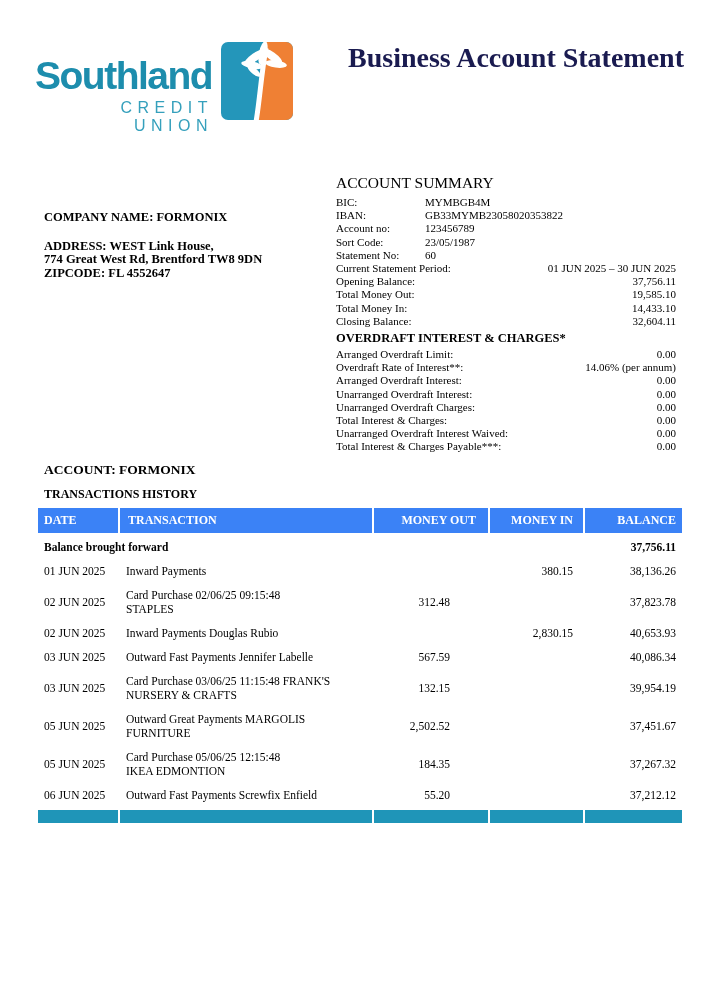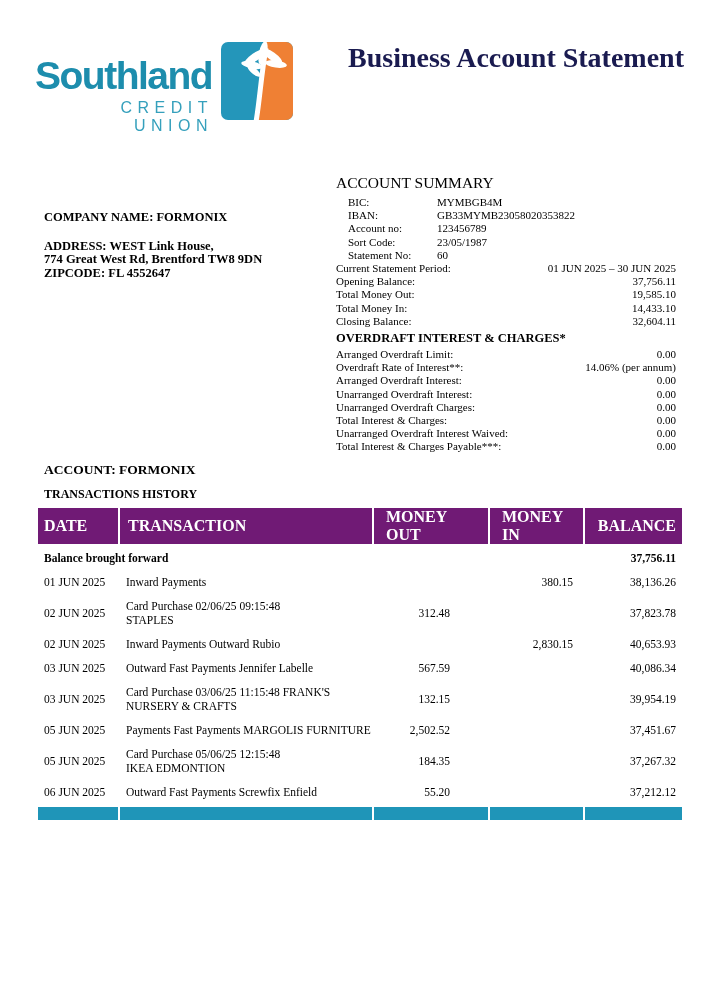--- a/index.html
+++ b/index.html
@@ -27,32 +27,32 @@
 
   
   .company { position:absolute; left:44px; top:211px; font-weight:bold; font-size:12.5px; line-height:13.5px; }
   .company .addr { margin-top:15px; }
 
   
   .summary { position:absolute; left:336px; top:174px; width:340px; }
   .sec-title-lg { font-size:15.5px; font-weight:normal; margin-bottom:4px; }
   .sec-title-sm { font-size:12.5px; font-weight:bold; margin-bottom:2px; }
   .srow { display:flex; font-size:11px; line-height:13.2px; }
-  .srow.vleft .lbl { width:89px; flex:none;margin-left:12px; }
+  .srow.vleft .lbl { width:89px; flex:none; }
   .srow.vright { justify-content:space-between; }
   .overdraft { position:absolute; left:336px; top:331px; width:340px; }
 
   
   .account-title { position:absolute; left:44px; top:462px; font-size:13.5px; font-weight:bold; }
   .history-title { position:absolute; left:44px; top:487px; font-size:12px; font-weight:bold; }
 
   
   .txn-table { position:absolute; left:38px; top:508px; width:644px; }
   .thead, .trow, .tfoot-bar { display:grid; grid-template-columns:80px 254px 116px 95px 99px; }
-  .thead { background:#701a75; color:#fff; height:36px; font-size:16px; font-weight:bold; align-items:center; }
+  .thead { background:#3b82f6; color:#fff; height:25px; font-size:12px; font-weight:bold; align-items:center; }
   .thead > div { height:100%; display:flex; align-items:center; }
   .thead > div + div { border-left:2px solid #fff; }
   .thead .h-out, .thead .h-in, .thead .h-bal { justify-content:flex-end;padding-left:12px; }
   .h-date { padding-left:6px; }
   .h-txn { padding-left:8px; }
   .h-out { padding-right:12px; }
   .h-in { padding-right:10px; }
   .h-bal { padding-right:6px; }
 
   .trow { align-items:center; font-size:11.5px; line-height:14px; padding:5px 0; }
@@ -230,21 +230,21 @@
     <div class="trow">
       <div class="c-date">02 JUN 2025</div>
       <div class="c-txn">Card Purchase 02/06/25 09:15:48
 STAPLES</div>
       <div class="c-out">312.48</div>
       <div class="c-in"></div>
       <div class="c-bal">37,823.78</div>
     </div>
     <div class="trow">
       <div class="c-date">02 JUN 2025</div>
-      <div class="c-txn">Inward Payments Outward Rubio</div>
+      <div class="c-txn">Inward Payments Douglas Rubio</div>
       <div class="c-out"></div>
       <div class="c-in">2,830.15</div>
       <div class="c-bal">40,653.93</div>
     </div>
     <div class="trow">
       <div class="c-date">03 JUN 2025</div>
       <div class="c-txn">Outward Fast Payments Jennifer Labelle</div>
       <div class="c-out">567.59</div>
       <div class="c-in"></div>
       <div class="c-bal">40,086.34</div>
@@ -252,21 +252,21 @@
     <div class="trow">
       <div class="c-date">03 JUN 2025</div>
       <div class="c-txn">Card Purchase 03/06/25 11:15:48 FRANK'S
 NURSERY &amp; CRAFTS</div>
       <div class="c-out">132.15</div>
       <div class="c-in"></div>
       <div class="c-bal">39,954.19</div>
     </div>
     <div class="trow">
       <div class="c-date">05 JUN 2025</div>
-      <div class="c-txn">Payments Fast Payments MARGOLIS FURNITURE</div>
+      <div class="c-txn">Outward Great Payments MARGOLIS FURNITURE</div>
       <div class="c-out">2,502.52</div>
       <div class="c-in"></div>
       <div class="c-bal">37,451.67</div>
     </div>
     <div class="trow">
       <div class="c-date">05 JUN 2025</div>
       <div class="c-txn">Card Purchase 05/06/25 12:15:48
 IKEA EDMONTION</div>
       <div class="c-out">184.35</div>
       <div class="c-in"></div>

